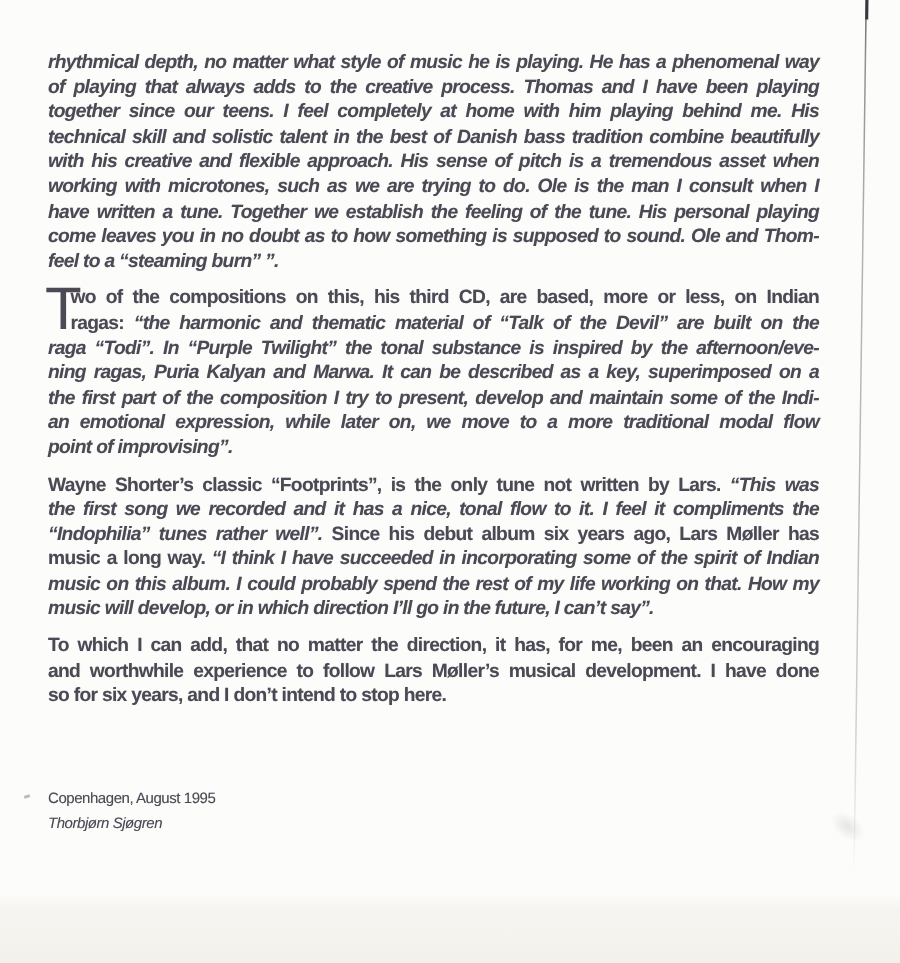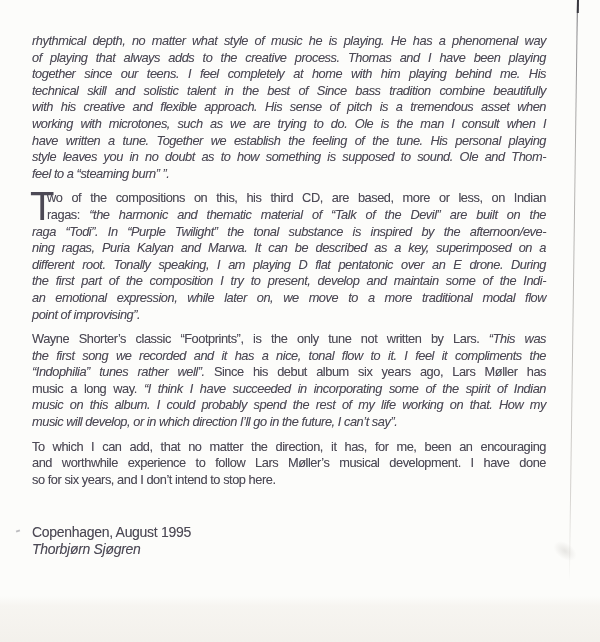--- a/index.html
+++ b/index.html
@@ -24,37 +24,38 @@
   .paragraph:last-child{margin-bottom:12px;}
   .line{
     font-size:12.8px;
     line-height:16.6px;
     height:16.6px;
     letter-spacing:-0.45px;
     text-align:justify;
     text-align-last:justify;
     text-shadow:0 0 0.5px rgba(77,74,86,0.35);
     white-space:normal;
+    font-weight:bold;
   }
   .line.last{text-align-last:left;}
   .line.indent{padding-left:15px;}
   .seg-i{font-style:italic;}
   .seg-r{font-style:normal;}
   .drop-cap{
     position:absolute;
     left:-2px; top:1px;
     font-size:40px;
     line-height:30px;
     font-style:normal;
     letter-spacing:0;
     color:var(--ink);
   }
   .footer{margin:0; position:absolute; left:32px; top:524px;}
   .footer-line{
-    font-size:14px;
+    font-size:10px;
     line-height:17.4px;
     letter-spacing:-0.3px;
     text-shadow:0 0 0.5px rgba(77,74,86,0.35);
   }
   .footer-line.author{font-style:italic;}
   
   .edge-line{
     position:absolute;
     left:577px; top:-2px;
     width:1.2px; height:596px;
@@ -106,34 +107,33 @@
 </head>
 <body>
 
 <div class="page">
 
   <div class="text-block" id="paragraphs">
       <div class="paragraph">
         <div class="line"><span class="seg-i">rhythmical depth, no matter what style of music he is playing. He has a phenomenal way</span></div>
         <div class="line"><span class="seg-i">of playing that always adds to the creative process. Thomas and I have been playing</span></div>
         <div class="line"><span class="seg-i">together since our teens. I feel completely at home with him playing behind me. His</span></div>
-        <div class="line"><span class="seg-i">technical skill and solistic talent in the best of Since bass tradition combine beautifully</span></div>
+        <div class="line"><span class="seg-i">technical skill and solistic talent in the best of Danish bass tradition combine beautifully</span></div>
         <div class="line"><span class="seg-i">with his creative and flexible approach. His sense of pitch is a tremendous asset when</span></div>
         <div class="line"><span class="seg-i">working with microtones, such as we are trying to do. Ole is the man I consult when I</span></div>
         <div class="line"><span class="seg-i">have written a tune. Together we establish the feeling of the tune. His personal playing</span></div>
-        <div class="line"><span class="seg-i">style leaves you in no doubt as to how something is supposed to sound. Ole and Thom-</span></div>
+        <div class="line"><span class="seg-i">come leaves you in no doubt as to how something is supposed to sound. Ole and Thom-</span></div>
         <div class="line last"><span class="seg-i">feel to a “steaming burn” ”.</span></div>
       </div>
       <div class="paragraph">
         <span class="drop-cap">T</span>
         <div class="line indent"><span class="seg-r">wo of the compositions on this, his third CD, are based, more or less, on Indian</span></div>
         <div class="line indent"><span class="seg-r">ragas: </span><span class="seg-i">“the harmonic and thematic material of “Talk of the Devil” are built on the</span></div>
         <div class="line"><span class="seg-i">raga “Todi”. In “Purple Twilight” the tonal substance is inspired by the afternoon/eve-</span></div>
         <div class="line"><span class="seg-i">ning ragas, Puria Kalyan and Marwa. It can be described as a key, superimposed on a</span></div>
-        <div class="line"><span class="seg-i">different root. Tonally speaking, I am playing D flat pentatonic over an E drone. During</span></div>
         <div class="line"><span class="seg-i">the first part of the composition I try to present, develop and maintain some of the Indi-</span></div>
         <div class="line"><span class="seg-i">an emotional expression, while later on, we move to a more traditional modal flow</span></div>
         <div class="line last"><span class="seg-i">point of improvising”.</span></div>
       </div>
       <div class="paragraph">
         <div class="line"><span class="seg-r">Wayne Shorter’s classic “Footprints”, is the only tune not written by Lars. </span><span class="seg-i">“This was</span></div>
         <div class="line"><span class="seg-i">the first song we recorded and it has a nice, tonal flow to it. I feel it compliments the</span></div>
         <div class="line"><span class="seg-i">“Indophilia” tunes rather well”. </span><span class="seg-r">Since his debut album six years ago, Lars Møller has</span></div>
         <div class="line"><span class="seg-r">music a long way. </span><span class="seg-i">“I think I have succeeded in incorporating some of the spirit of Indian</span></div>
         <div class="line"><span class="seg-i">music on this album. I could probably spend the rest of my life working on that. How my</span></div>

